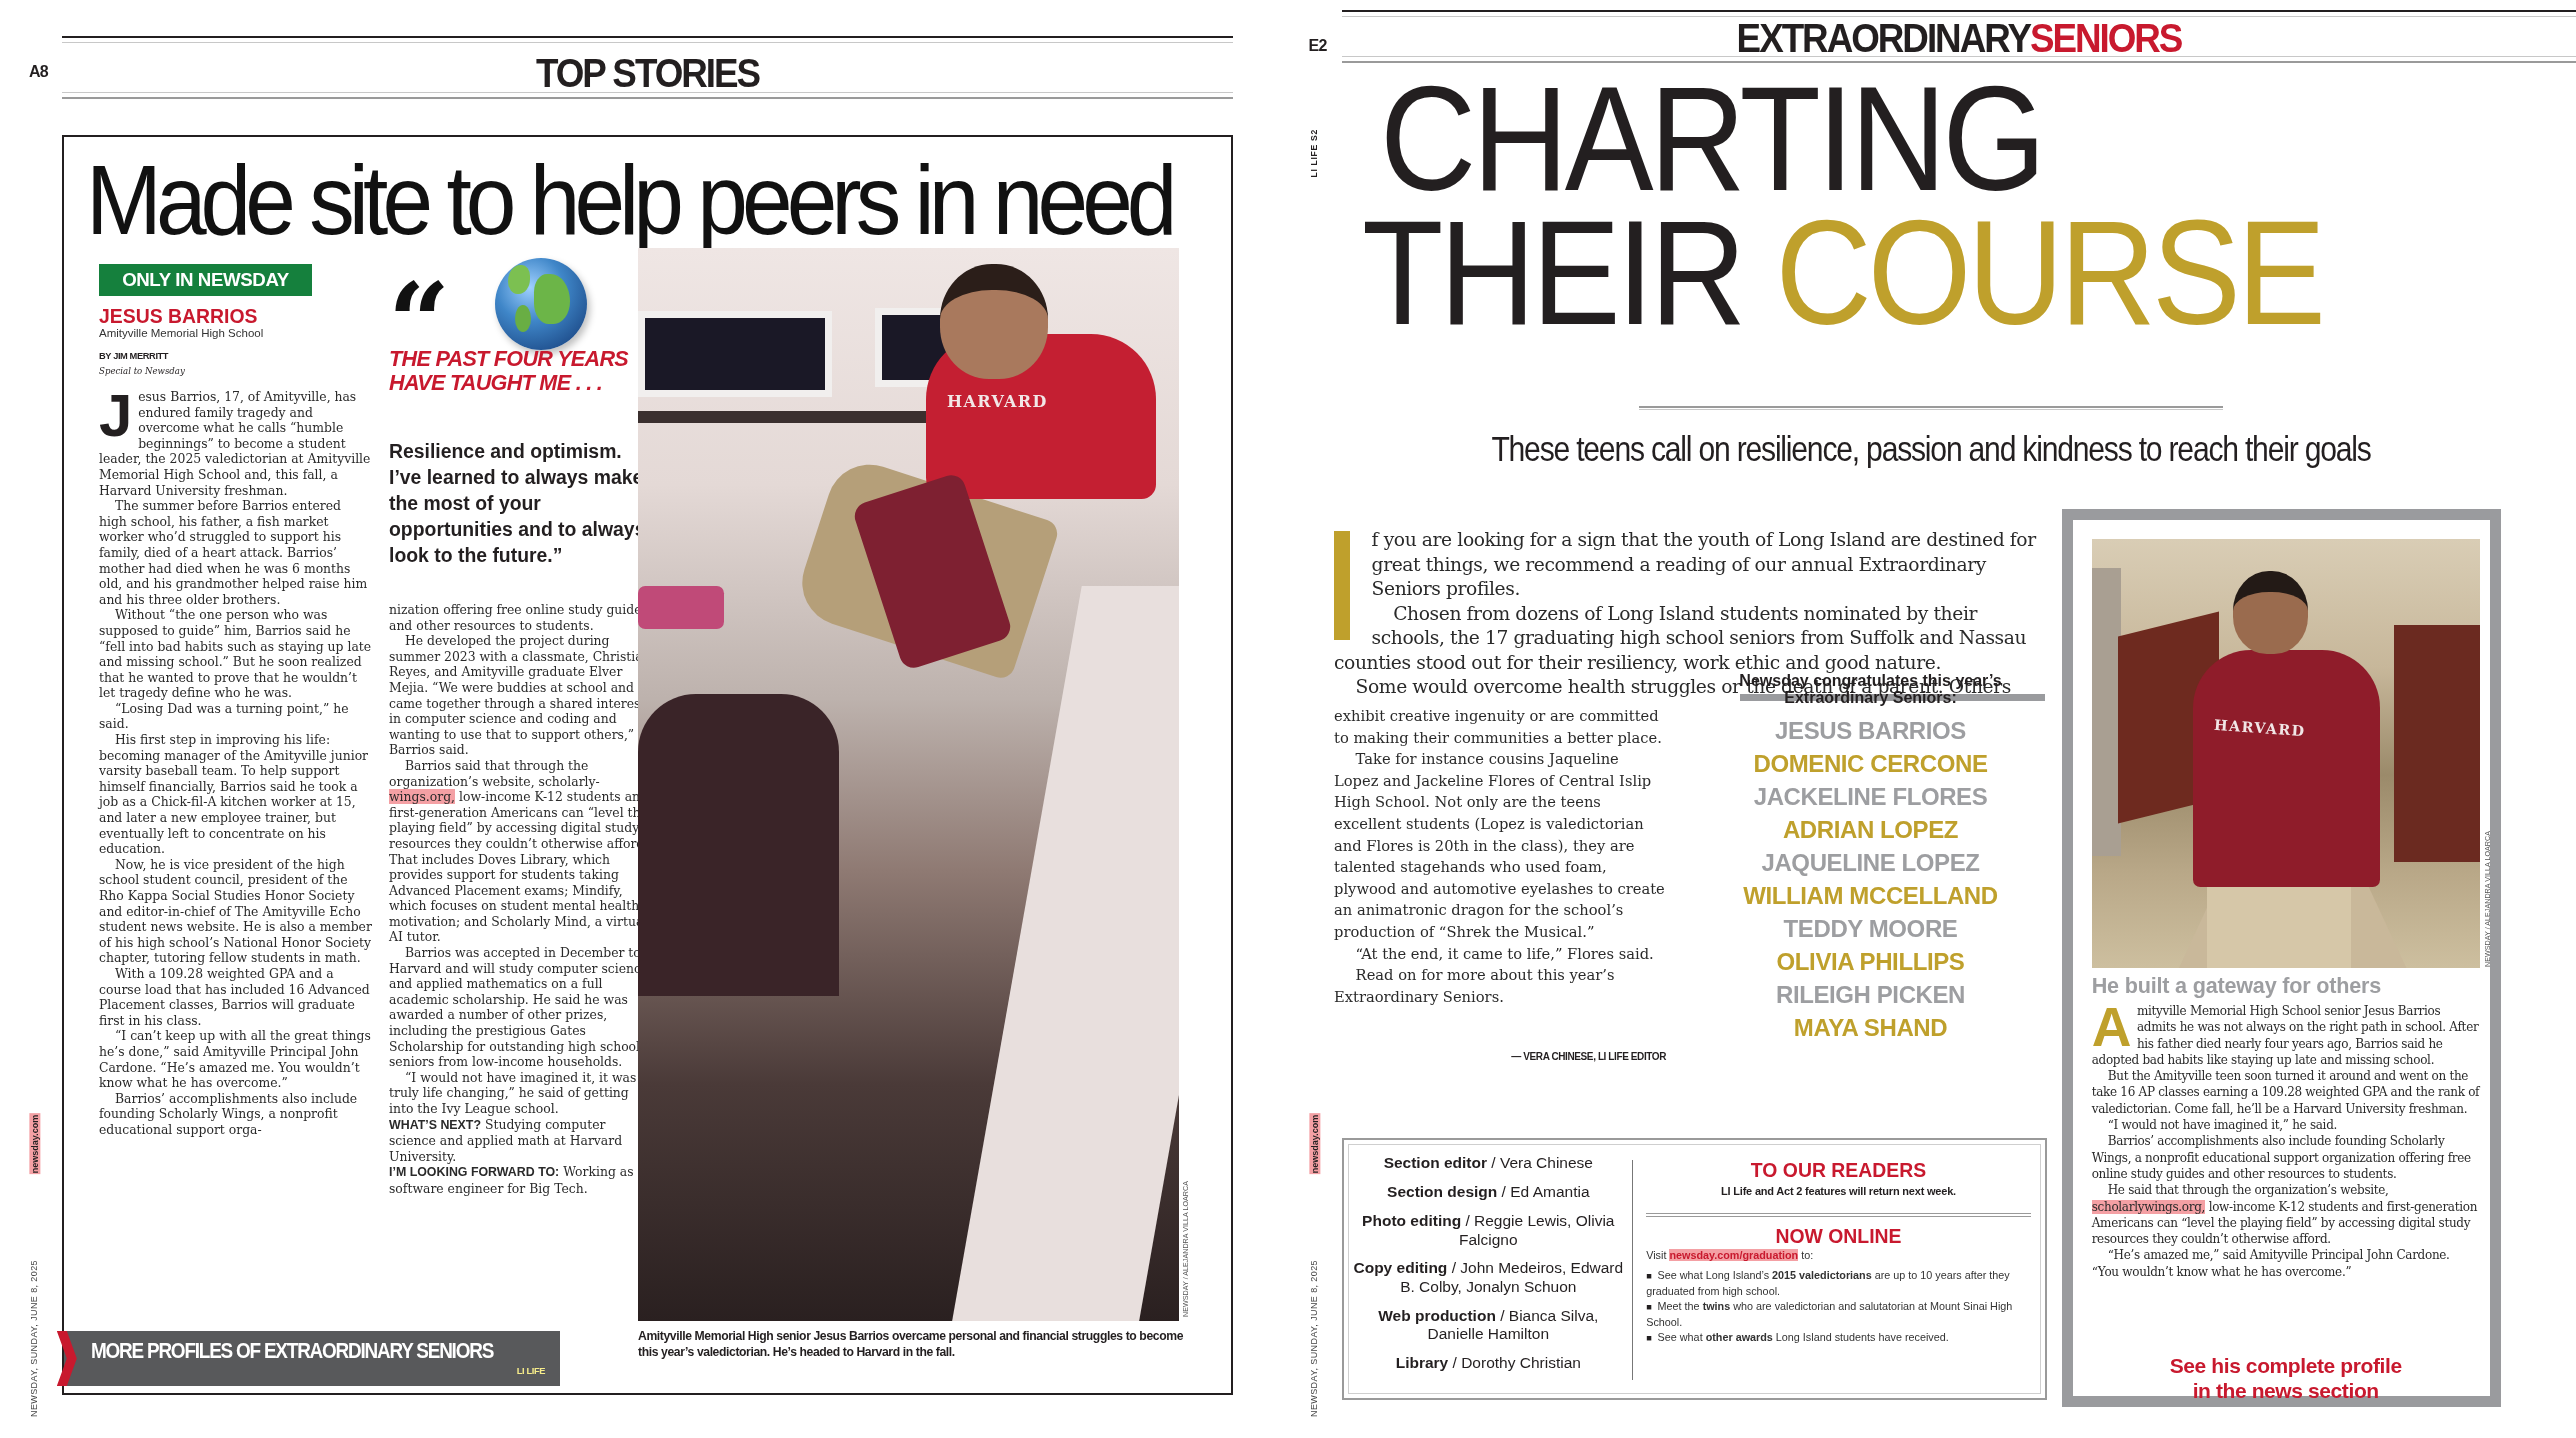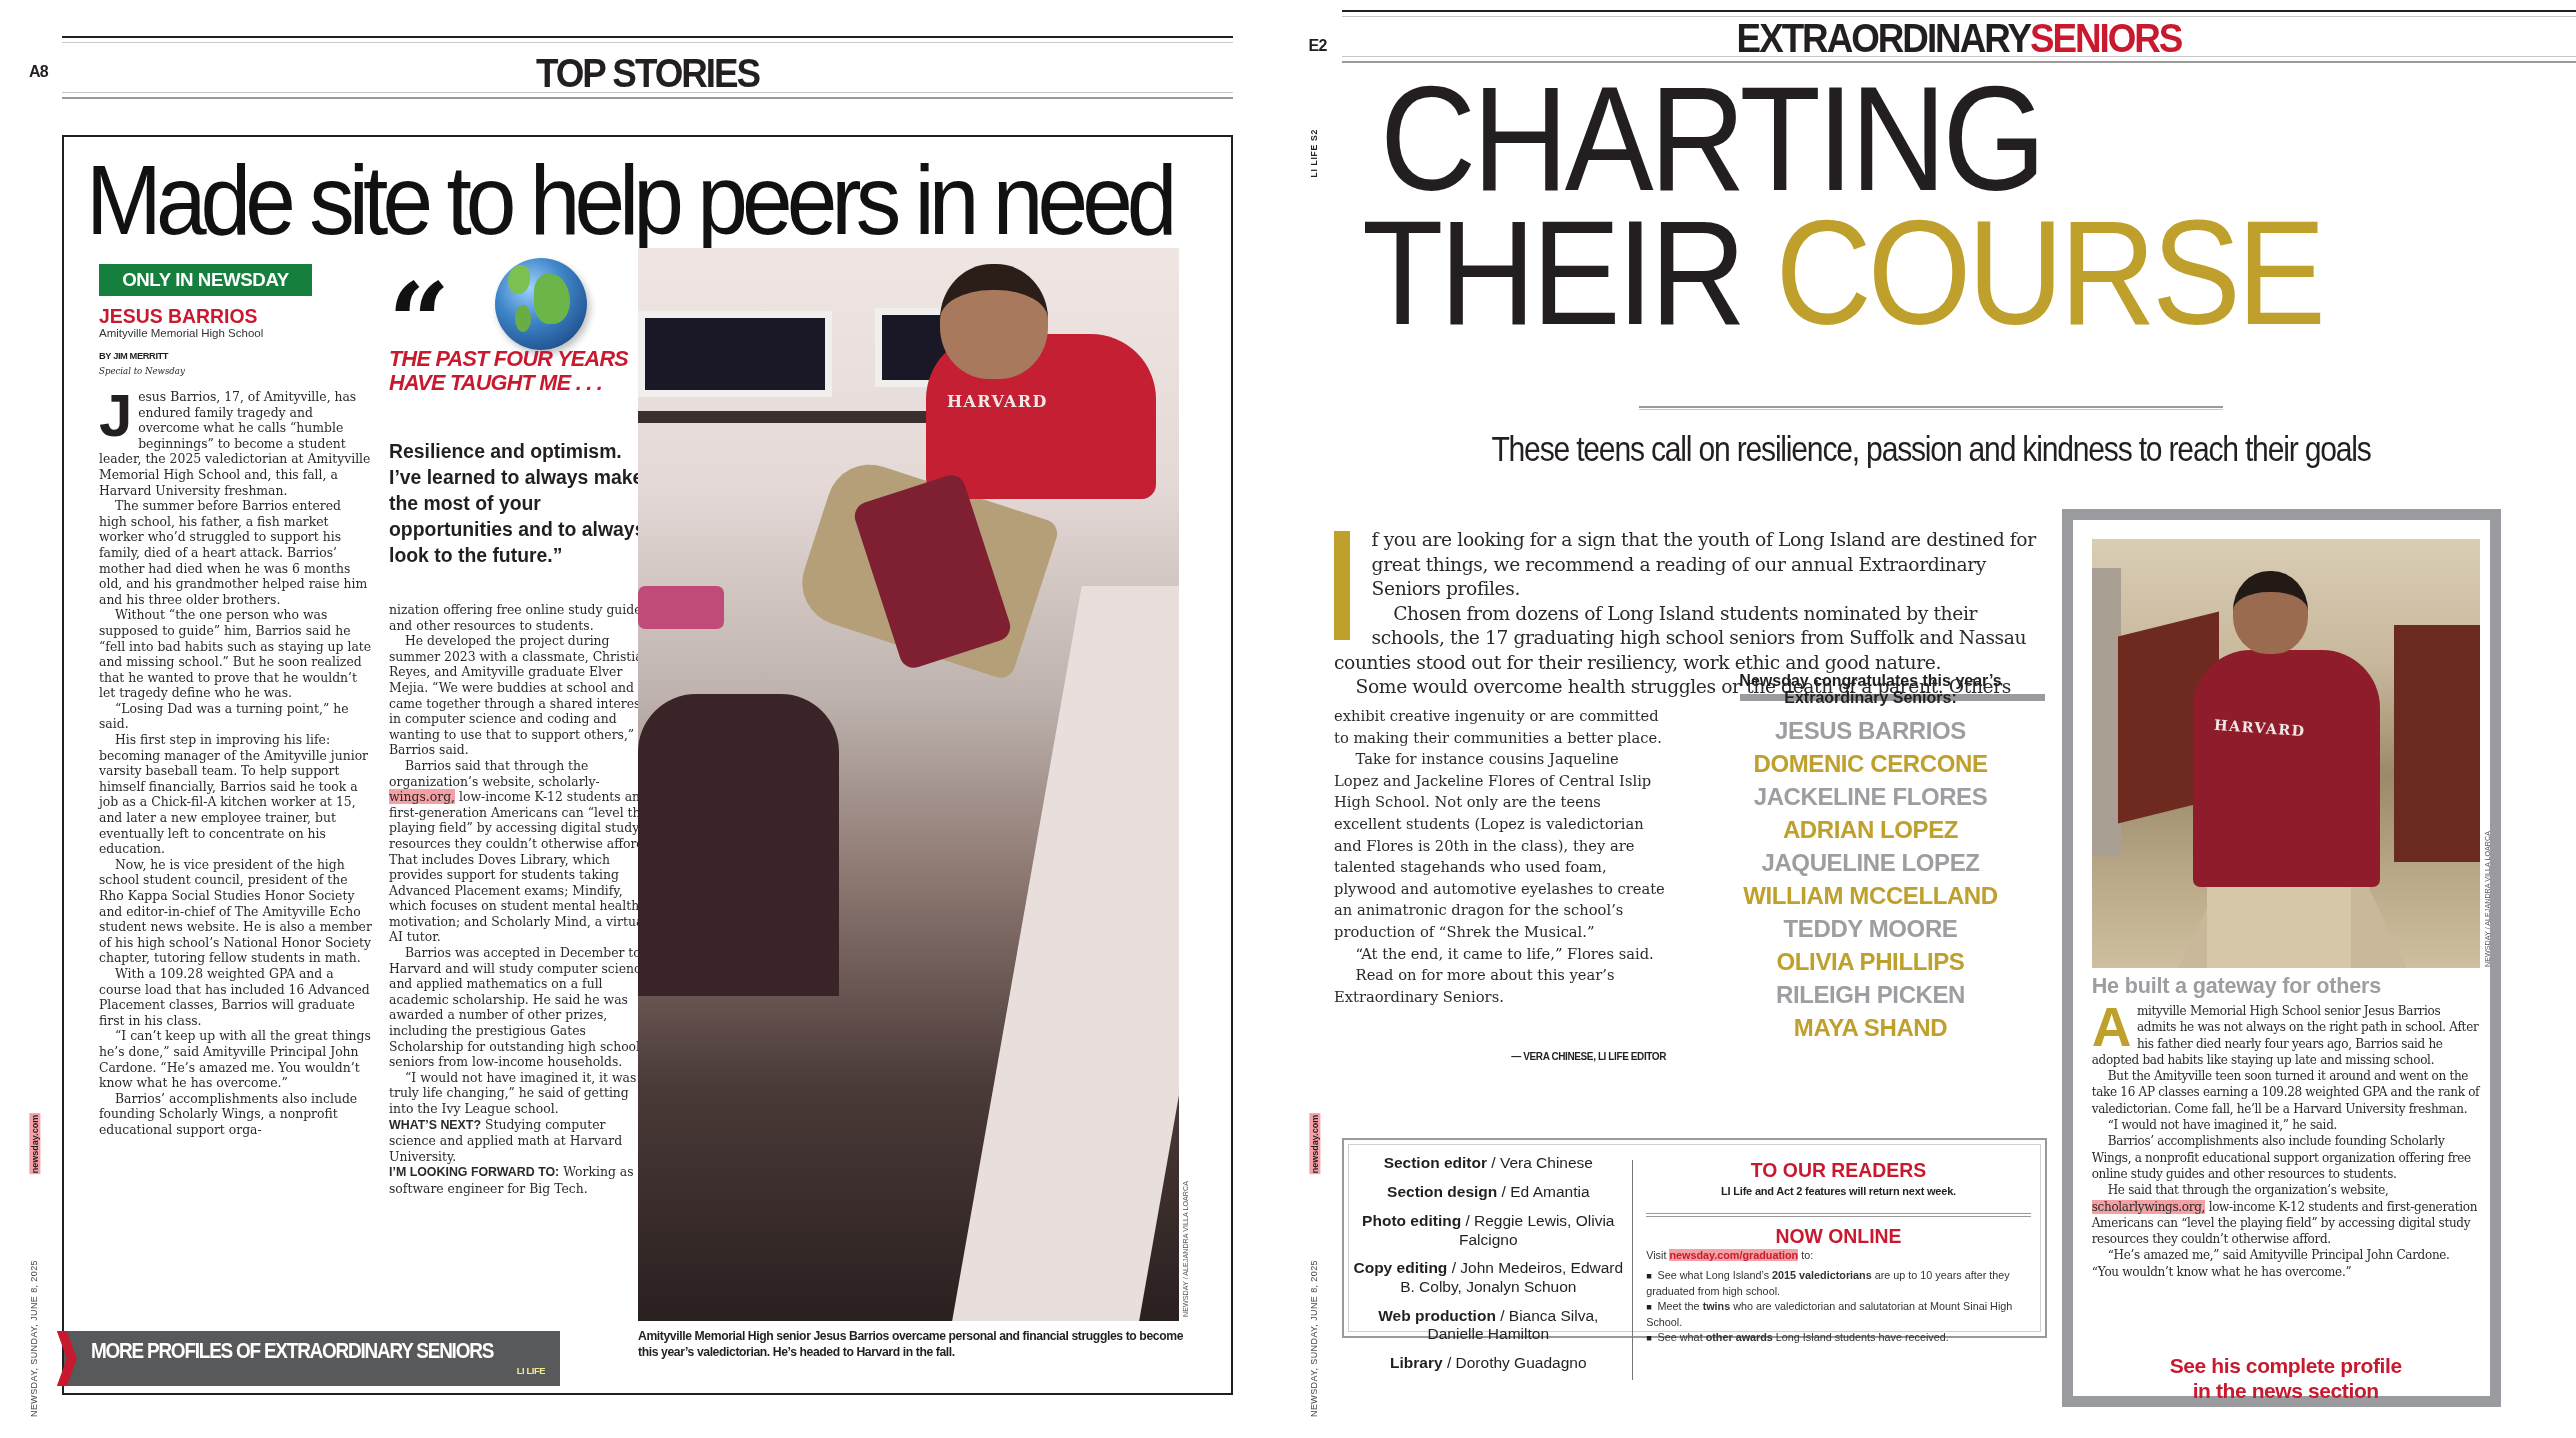--- a/index.html
+++ b/index.html
@@ -88,21 +88,21 @@
 
   .divider-gray { position: absolute; left: 453px; top: 694px; width: 305px; height: 7.2px; background: #9a9b9e; }
   .congrats { position: absolute; left: 411px; top: 672px; width: 345px; text-align: center; }
   .congrats-head { font-family: "Liberation Sans", sans-serif; font-weight: 700; font-size: 16px; line-height: 17.3px; color: #231f20; }
   .senior-list { list-style: none; margin-top: 7.2px; }
   .senior-list li { font-family: "Liberation Sans", sans-serif; font-weight: 700; font-size: 24px; line-height: 33px; letter-spacing: -0.4px; }
   .senior-list li:nth-child(odd) { color: #9d9ea1; }
   .senior-list li:nth-child(even) { color: #bfa02c; }
   .rule-short { position: absolute; left: 807px; top: 1059px; width: 144px; height: 5.8px; background: #9a9b9e; }
 
-  .credits-box { position: absolute; left: 55px; top: 1138px; width: 705px; height: 200px; border: 2.9px double #9a9a9a; outline: 1.4px solid #cfcfcf; outline-offset: -7.2px; }
+  .credits-box { position: absolute; left: 55px; top: 1138px; width: 705px; height: 262px; border: 2.9px double #9a9a9a; outline: 1.4px solid #cfcfcf; outline-offset: -7.2px; }
   .credits { position: absolute; left: 4.3px; top: 14.4px; width: 280px; text-align: center; font-family: "Liberation Sans", sans-serif; font-size: 15.5px; line-height: 18.7px; color: #231f20; }
   .credits .cr { margin-bottom: 10px; }
   .credits b { font-weight: 700; }
   .credits-divider { position: absolute; left: 288px; top: 20px; width: 1.4px; height: 220px; background: #777; }
   .readers { position: absolute; left: 295px; top: 7.2px; width: 399px; text-align: center; }
   .readers-title { font-family: "Liberation Sans", sans-serif; font-weight: 700; font-size: 19.4px; color: #c8192e; margin-top: 11.5px; }
   .readers-text { font-family: "Liberation Sans", sans-serif; font-weight: 700; font-size: 11px; color: #231f20; margin-top: 2.9px; letter-spacing: -0.2px; }
   .readers-rule { height: 4.3px; border-top: 1.4px solid #9a9a9a; border-bottom: 0.7px solid #9a9a9a; margin: 16px 7.2px 8.6px; }
   .online-title { font-family: Liberation Sans, sans-serif; font-weight: 700; font-size: 19.4px; color: #c8192e; }
   .online-body { text-align: left; padding: 0 7.2px; font-family: "Liberation Sans", sans-serif; font-size: 10.8px; line-height: 15px; color: #333; }
@@ -255,21 +255,21 @@
   </div>
   <div class="rule-short"></div>
 
   <div class="credits-box">
     <div class="credits">
       <div class="cr"><b>Section editor</b><span> / Vera Chinese</span></div>
       <div class="cr"><b>Section design</b><span> / Ed Amantia</span></div>
       <div class="cr"><b>Photo editing</b><span> / Reggie Lewis, Olivia Falcigno</span></div>
       <div class="cr"><b>Copy editing</b><span> / John Medeiros, Edward B. Colby, Jonalyn Schuon</span></div>
       <div class="cr"><b>Web production</b><span> / Bianca Silva, Danielle Hamilton</span></div>
-      <div class="cr"><b>Library</b><span> / Dorothy Guadagno</span></div>
+      <div class="cr"><b>Library</b><span> / Dorothy Christian</span></div>
     </div>
     <div class="credits-divider"></div>
     <div class="readers">
       <div class="readers-title">TO OUR READERS</div>
       <div class="readers-text">LI Life and Act 2 features will return next week.</div>
       <div class="readers-rule"></div>
       <div class="online-title">NOW ONLINE</div>
       <div class="online-body">
         <div class="lead"><span>Visit </span><span class="link">newsday.com/graduation</span><span> to:</span></div>
         <div class="bullet"><span>See what Long Island’s </span><b>2015 valedictorians</b><span> are up to 10 years after they graduated from high school.</span></div>

